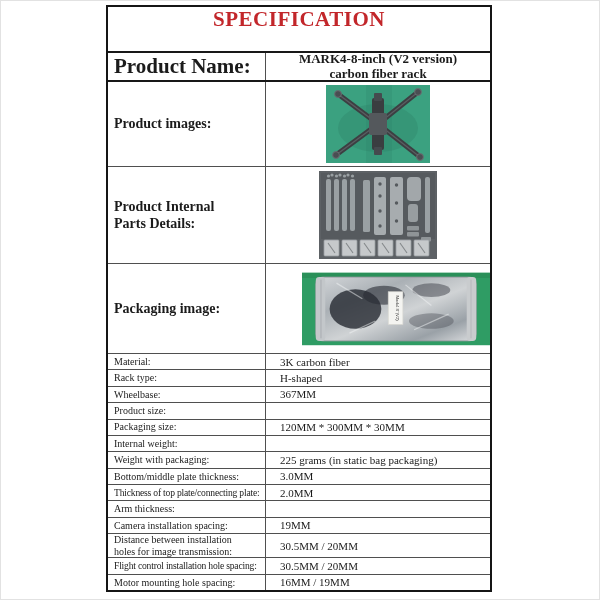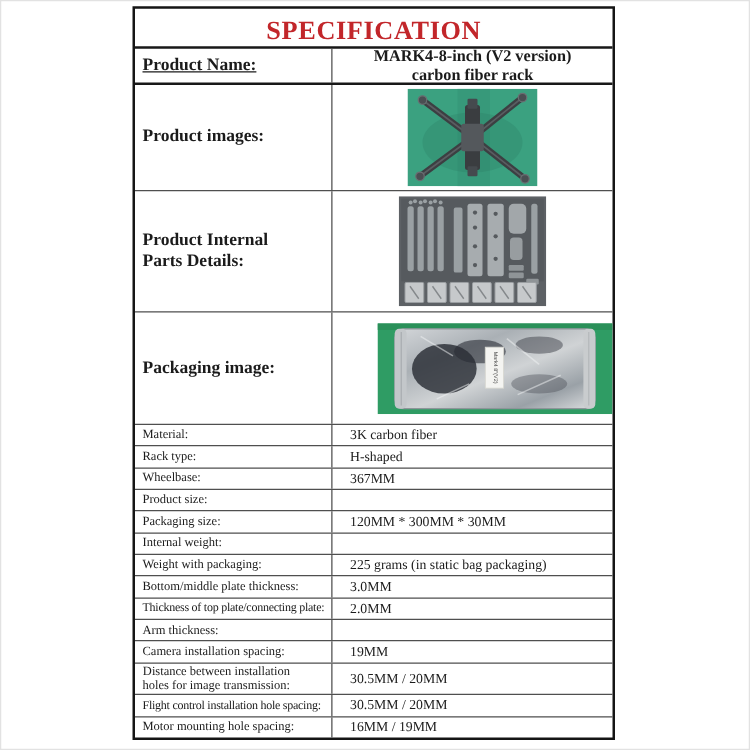--- a/index.html
+++ b/index.html
@@ -9,39 +9,39 @@
     box-shadow:inset 0 0 0 1px #e2e2e2;
   }
   .sheet{
     position:absolute;left:106px;top:5px;width:386px;height:587px;
     box-sizing:border-box;border:2px solid #151515;background:#fff;
     display:flex;flex-direction:column;
   }
   .row{display:flex;border-top:1px solid #4f4f4f;min-height:0;}
   .row:first-child{border-top:none;}
   .row.thick{border-top:2px solid #181818;}
-  .title-row{height:30px;flex:none;align-items:flex-end;justify-content:center;}
+  .title-row{height:44px;flex:none;align-items:flex-start;justify-content:center;}
   .title-text{
     font-size:21px;font-weight:bold;color:#c2262a;letter-spacing:.5px;
   }
   .label-cell{
     width:158px;flex:none;box-sizing:border-box;border-right:1px solid #4f4f4f;
     display:flex;align-items:center;padding-left:6px;
   }
   .value-cell{flex:1;display:flex;align-items:center;min-width:0;}
   .big-label{font-weight:bold;font-size:14px;line-height:1.25;}
   .name-row{height:27px;flex:none;}
-  .name-row .big-label{font-size:14px;text-decoration:underline;}
+  .name-row .big-label{font-size:21px;}
   .name-value{justify-content:center;text-align:center;font-weight:bold;font-size:13px;line-height:1.12;}
   .preline{white-space:pre-line;}
   .img-row1{height:84px;flex:none;}
   .img-row2{height:96px;flex:none;}
   .img-row3{height:89px;flex:none;gap:36px;}
   .photo-cell{justify-content:center;}
-  .spec-row{flex:1;text-align:right;}
+  .spec-row{flex:1;}
   .spec-row.tall{flex:1.5;}
   .spec-label{font-size:10px;line-height:1.15;}
   .spec-label.squeeze{font-size:9.6px;letter-spacing:-.2px;}
   .spec-value{font-size:11px;padding-left:14px;}
   svg{display:block;}
 </style>
 </head>
 <body>
 
 <div class="sheet">

